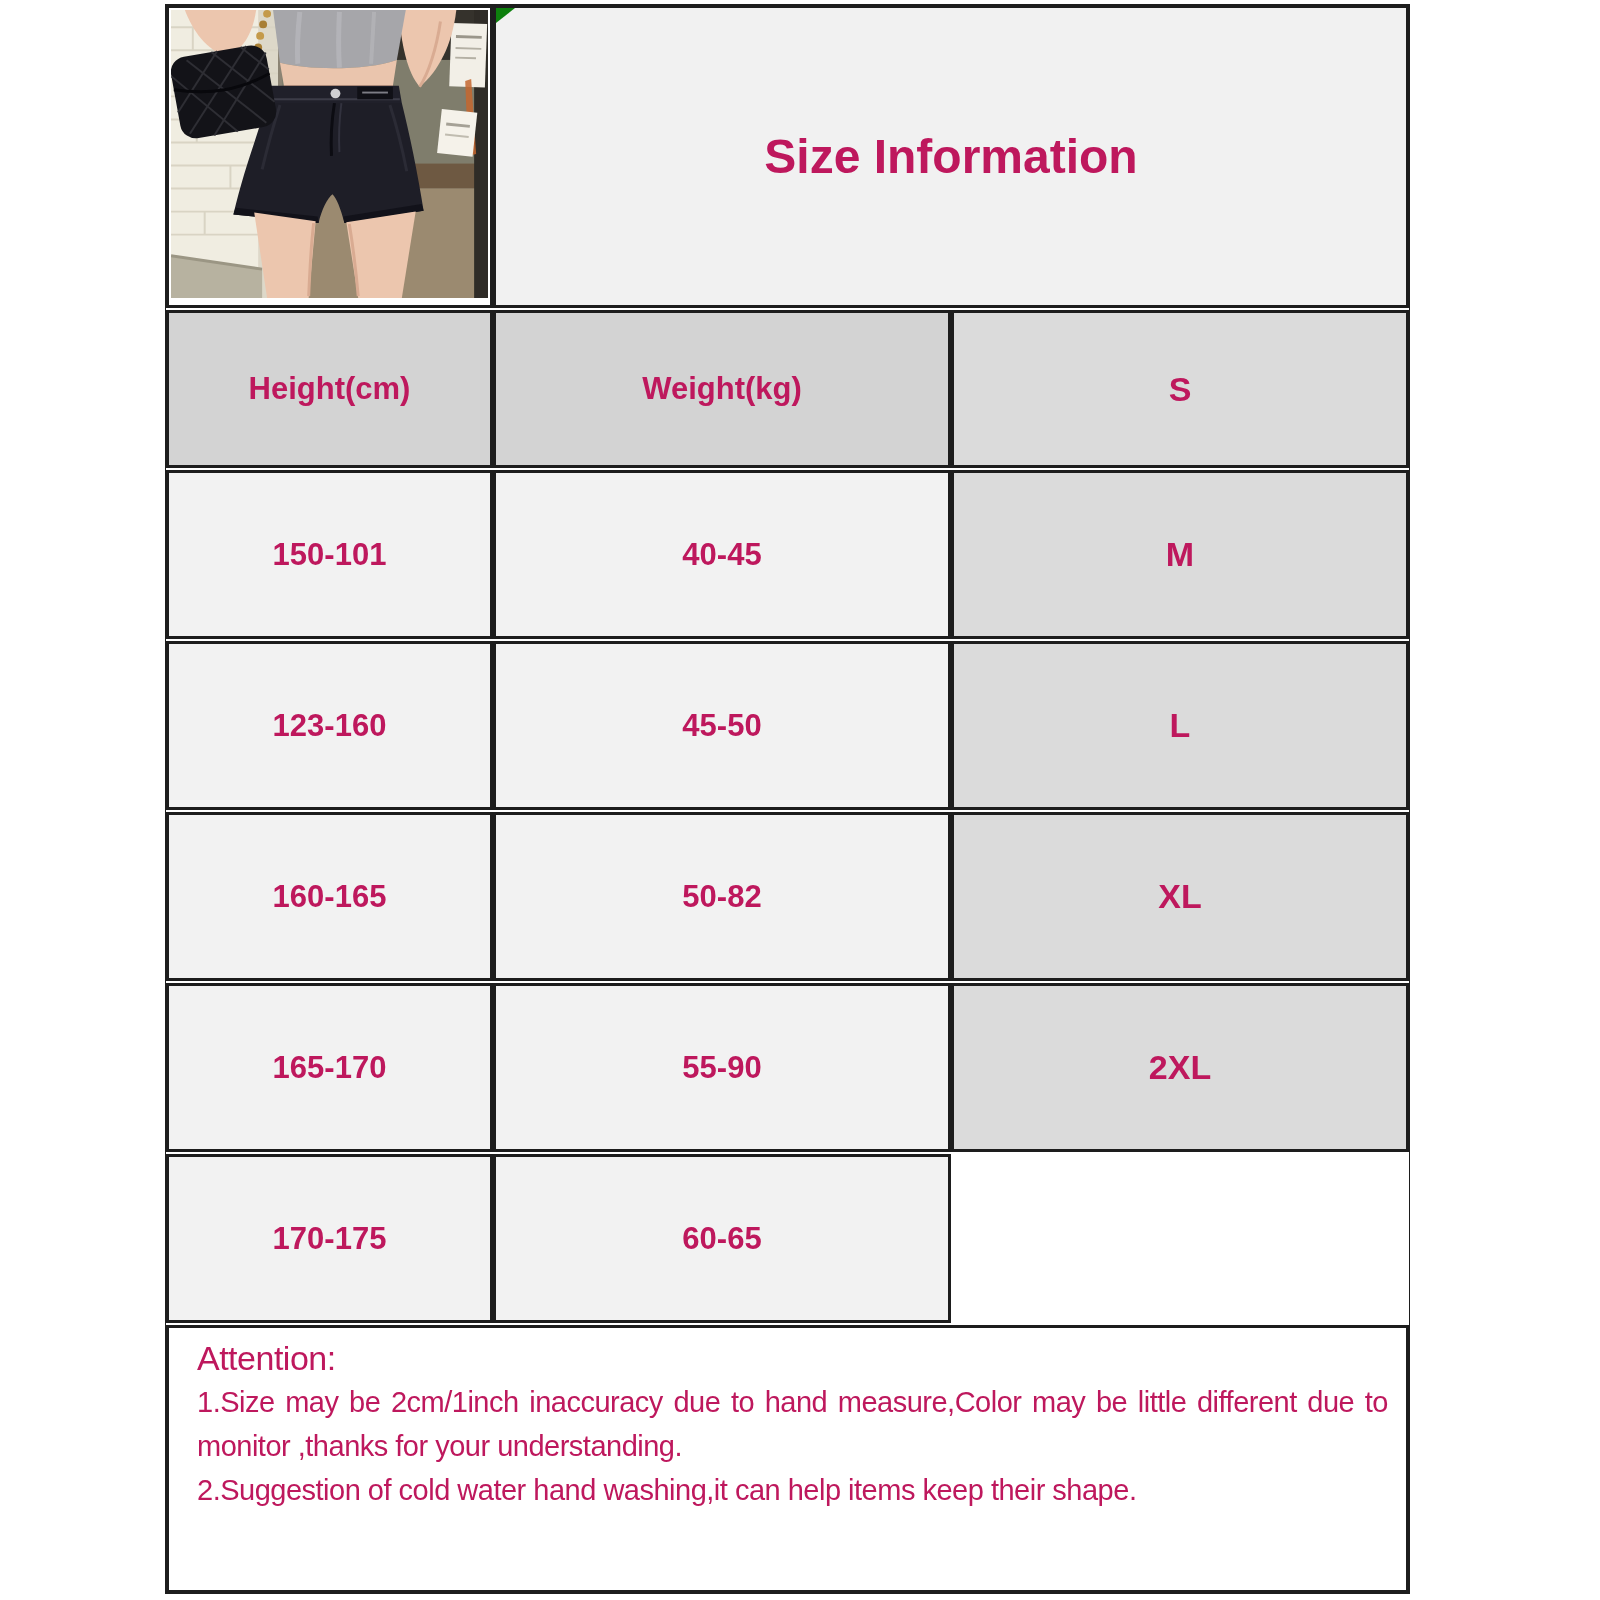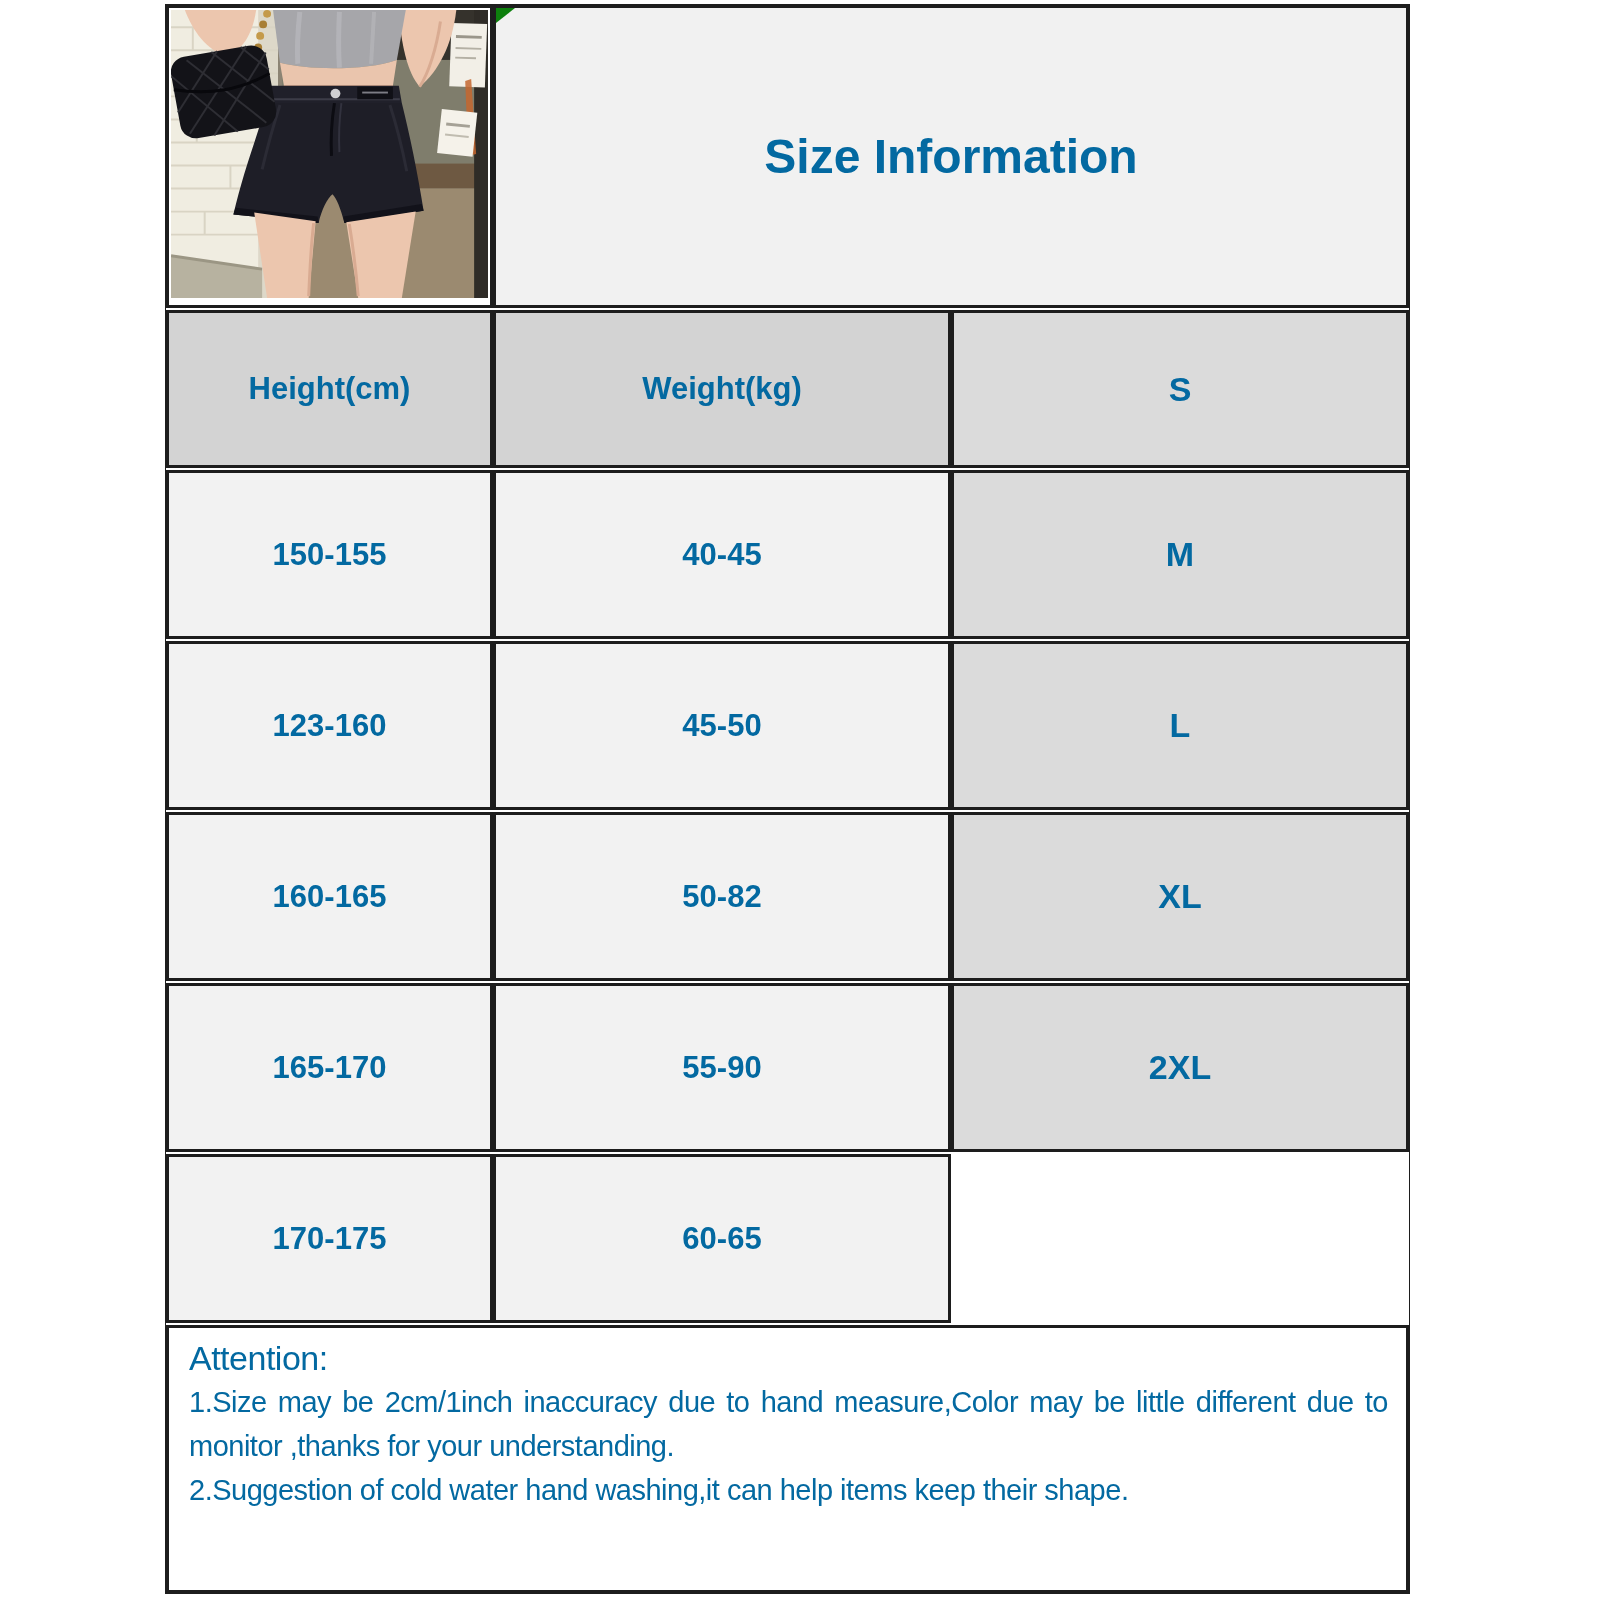--- a/index.html
+++ b/index.html
@@ -1,38 +1,38 @@
 <!DOCTYPE html>
 <html><head>
 <meta charset="utf-8">
 <style>
   html,body{margin:0;padding:0;background:#ffffff;}
   .page{position:relative;width:1600px;height:1600px;background:#ffffff;
-        font-family:"Liberation Sans",sans-serif;color:#0369a1;overflow:hidden;}
+        font-family:"Liberation Sans",sans-serif;color:#be185d;overflow:hidden;}
   .sheet{position:absolute;left:165px;top:4px;width:1243px;
          border:1px solid #1d1d1d;background:#ffffff;
          display:grid;grid-template-columns:327px 458px 458px;
          grid-template-rows:303px 158px repeat(5,169px) 268px;
          row-gap:2px;column-gap:0;}
   .cell{border:3px solid #1d1d1d;box-sizing:border-box;
         display:flex;align-items:center;justify-content:center;
         text-align:center;overflow:hidden;}
   .photo-cell{background:#fff;padding:2px 2px 7px 2px;}
   .photo-cell svg{width:100%;height:100%;display:block;}
   .title-cell{grid-column:2/4;background:#f1f1f1;position:relative;}
   .title{margin:0;font-size:48px;font-weight:bold;}
   .green-tri{position:absolute;top:0;left:0;width:0;height:0;
              border-top:15px solid #0d800d;border-right:19px solid transparent;}
   .head{background:#d3d3d3;font-weight:bold;font-size:31px;}
   .size-head{font-size:52px;}
   .size-label{background:#dbdbdb;font-weight:bold;font-size:34px;}
   .val{background:#f2f2f2;font-weight:bold;font-size:31px;}
   .attention{grid-column:1/4;background:#ffffff;
              flex-direction:column;align-items:flex-start;justify-content:flex-start;
-             padding:8px 18px 8px 20px;text-align:left;}
+             padding:8px 18px 8px 28px;text-align:left;}
   .attention .att-head{font-size:34px;line-height:44px;letter-spacing:-0.5px;}
   .attention p{margin:0;width:100%;font-size:29px;line-height:44px;
                letter-spacing:-0.5px;text-align:justify;}
 </style>
 </head>
 <body>
 
 <div class="page">
   <div class="sheet">
 
@@ -142,21 +142,21 @@
 
     <div class="cell title-cell">
       <span class="green-tri"></span>
       <h1 class="title">Size Information</h1>
     </div>
 
     <div class="cell head">Height(cm)</div>
     <div class="cell head">Weight(kg)</div>
 
     <div class="cell size-label">S</div>
-    <div class="cell val">150-155</div>
+    <div class="cell val">150-101</div>
     <div class="cell val">40-45</div>
 
     <div class="cell size-label">M</div>
     <div class="cell val">123-160</div>
     <div class="cell val">45-50</div>
 
     <div class="cell size-label">L</div>
     <div class="cell val">160-165</div>
     <div class="cell val">50-82</div>
 

